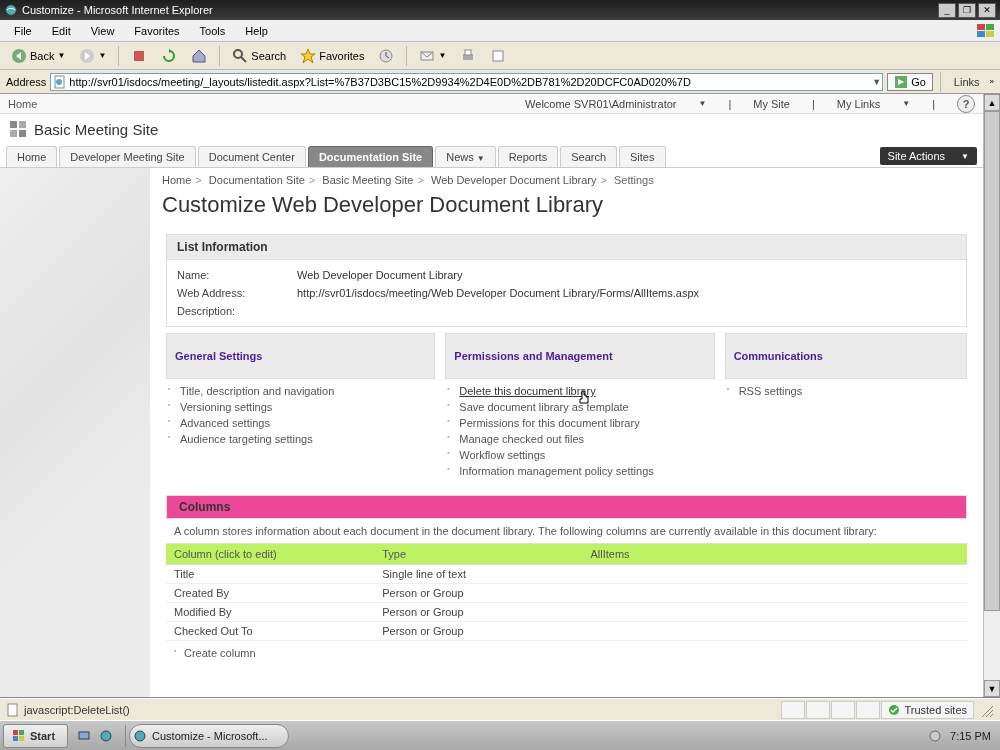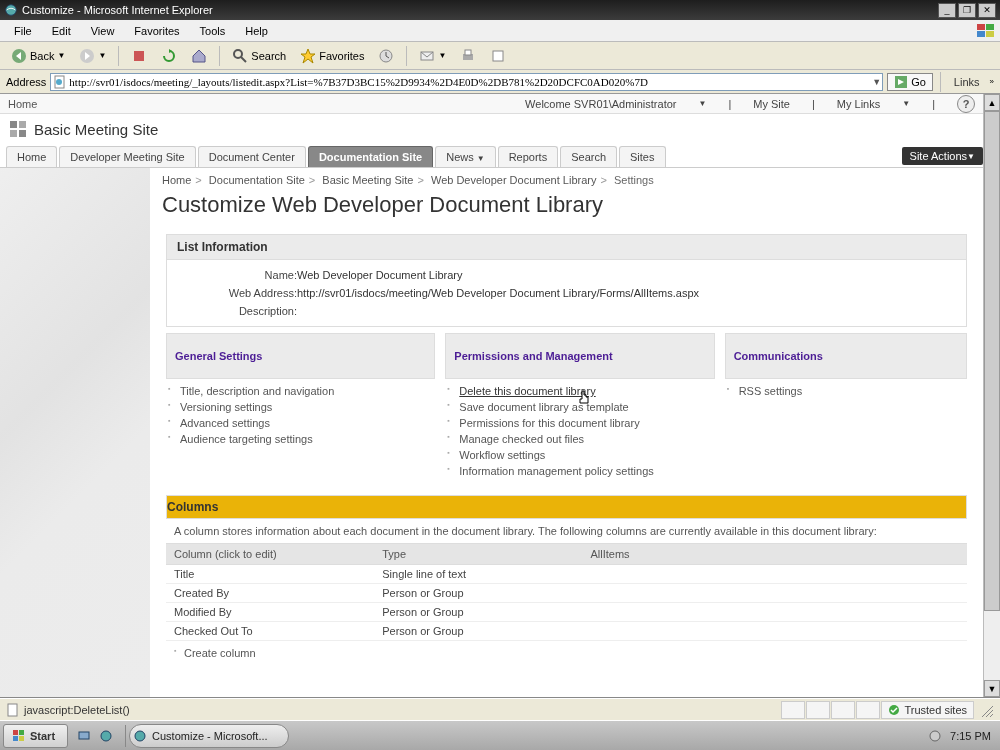--- a/index.html
+++ b/index.html
@@ -69,21 +69,21 @@
     padding: 0 6px;
     gap: 4px;
     font-size: 11px;
   }
   .addressbar input {
     flex: 1;
     height: 18px;
     border: 1px solid #7f9db9;
     padding: 0 18px 0 18px;
     font-size: 11px;
-    font-family: Liberation Serif, serif;
+    font-family: Liberation Sans, sans-serif;
   }
   .addr-wrap { flex: 1; position: relative; display: flex; align-items: center; }
   .addr-icon { position: absolute; left: 3px; width: 14px; height: 14px; }
   .addr-dd { position: absolute; right: 2px; font-size: 9px; color: #555;}
   .go-btn { padding: 1px 6px; border: 1px solid #888; background: #f8f8f8; display: flex; align-items:center; gap:3px; }
   .links-label { padding: 0 6px; color: #333; }
   
   .viewport {
     height: 604px;
     position: relative;
@@ -120,44 +120,44 @@
     gap: 2px; position:relative;
   }
   .tab {
     padding: 4px 10px; border:1px solid #ccc; border-bottom:none;
     background:#f4f4f4; font-size:11px; color:#444;
     border-radius: 3px 3px 0 0;
   }
   .tab.active { background:#888; color:#fff; font-weight:bold; border-color:#666;}
   .tab .dd { font-size:8px; margin-left:3px;}
   .site-actions {
-    position:absolute; right:0; bottom:2px;
+    position:absolute; right:6px; bottom:2px;
     background:#333; color:#fff; padding:3px 8px;
-    font-size:11px; border-radius:2px; display:flex; align-items:center; gap:0;
+    font-size:11px; border-radius:2px; display:flex; align-items:center; gap:16px;
   }
   .content-area { background:#fff; padding: 0 0 40px 0; margin-left:150px; }
   .left-gutter { position:absolute; left:0; top:74px; bottom:0; width:150px;
     background: linear-gradient(135deg, #f5f5f5 0%, #ddd 40%, #eee 60%, #f0f0f0 100%);
     opacity:0.5;
   }
   .breadcrumb { padding: 6px 12px; font-size:11px; color:#666;}
   .breadcrumb a { color:#555; text-decoration:none;}
   .breadcrumb .bc-sep { margin:0 4px; color:#999;}
   .pagetitle { padding: 0 12px 10px 12px; font-size:22px; color:#333; font-family:Verdana,sans-serif;}
   .panel {
     margin: 6px 16px; border:1px solid #ddd;
     background:#f7f7f7;
   }
   .panel-header {
     background:#ebebeb; padding:5px 10px; font-weight:bold; font-size:12px; color:#333;
     border-bottom:1px solid #ddd;
   }
   .info-body { padding:6px 0; background:#fff;}
   .info-row { display:flex; padding:3px 10px; font-size:11px;}
-  .info-row .lbl { width:120px; color:#444;text-align:right;}
+  .info-row .lbl { width:120px; color:#444;}
   .info-row .val { color:#333;}
   .settings-cols {
     display:flex; gap:10px; margin: 6px 16px;
   }
   .set-col { flex:1; }
   .set-col.narrow { flex:0.9; }
   .set-col h3 {
     background:#ebebeb; border:1px solid #ddd;
     padding:16px 8px; font-size:11px; font-weight:bold; color:#4c1d95;
     margin-bottom:4px;
@@ -165,26 +165,26 @@
   .set-col ul { list-style:none; }
   .set-col li {
     padding:2px 0 2px 14px; position:relative; font-size:11px; color:#555;
   }
   .set-col li::before {
     content:"▪"; position:absolute; left:2px; top:2px; font-size:7px; color:#aaa;
   }
   .set-col li.hover a { text-decoration:underline; color:#333;}
   .columns-panel { margin:16px 16px 4px 16px; }
   .columns-panel h3 {
-    background:#eab308; border:1px solid #ddd;
-    padding:4px 0; font-size:12px; font-weight:bold; color:#333;
+    background:#ec4899; border:1px solid #ddd;
+    padding:4px 12px; font-size:12px; font-weight:bold; color:#333;
   }
   .columns-desc { padding:6px 8px; font-size:11px; color:#555;}
   .col-table { width:100%; border-collapse:collapse; font-size:11px;}
-  .col-table th { background:#e5e5e5; text-align:left; padding:4px 8px; color:#555; border-top:1px solid #ddd; border-bottom:1px solid #ddd; font-weight:normal;}
+  .col-table th { background:#bef264; text-align:left; padding:4px 8px; color:#555; border-top:1px solid #ddd; border-bottom:1px solid #ddd; font-weight:normal;}
   .col-table td { padding:3px 8px; border-bottom:1px solid #eee; color:#444;}
   .create-col { padding:6px 8px 0 18px; font-size:11px; color:#555; position:relative;}
   .create-col::before { content:"▪"; position:absolute; left:8px; top:6px; font-size:7px; color:#aaa;}
   
   .cursor {
     position:absolute; width:14px; height:18px; pointer-events:none;
   }
   
   .statusbar {
     height: 22px; background:#ece9d8; border-top:1px solid #fff;

